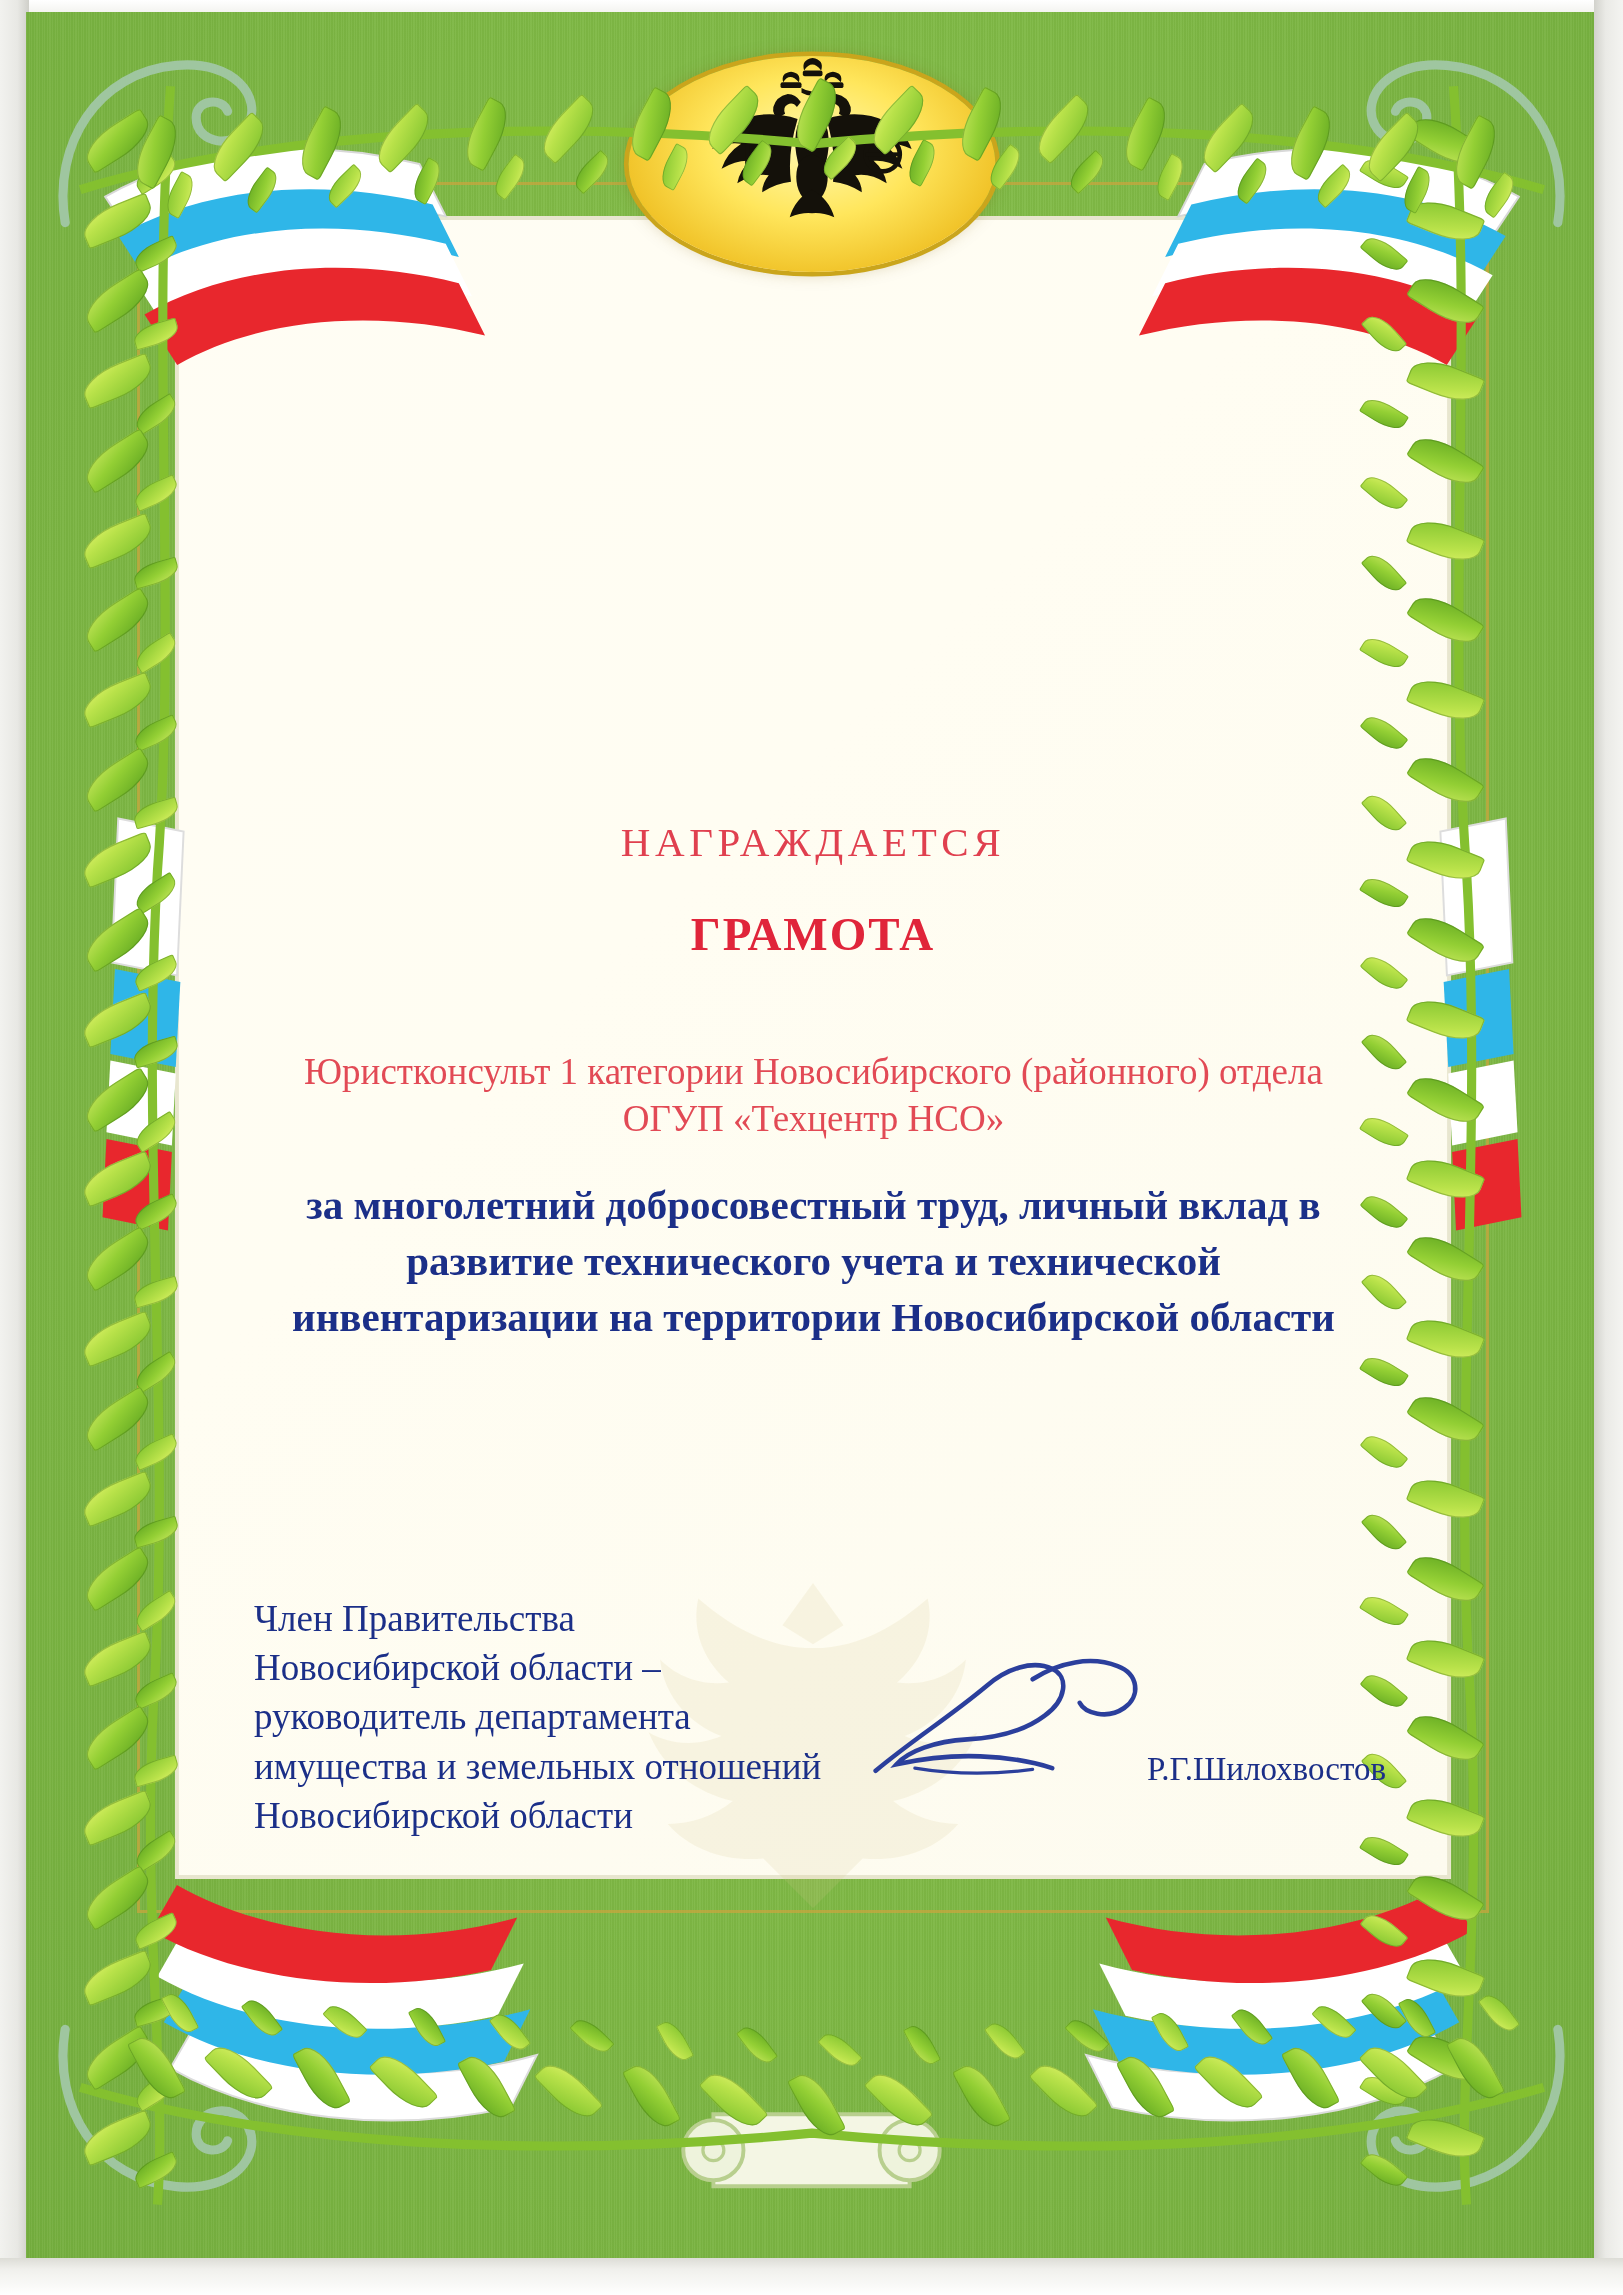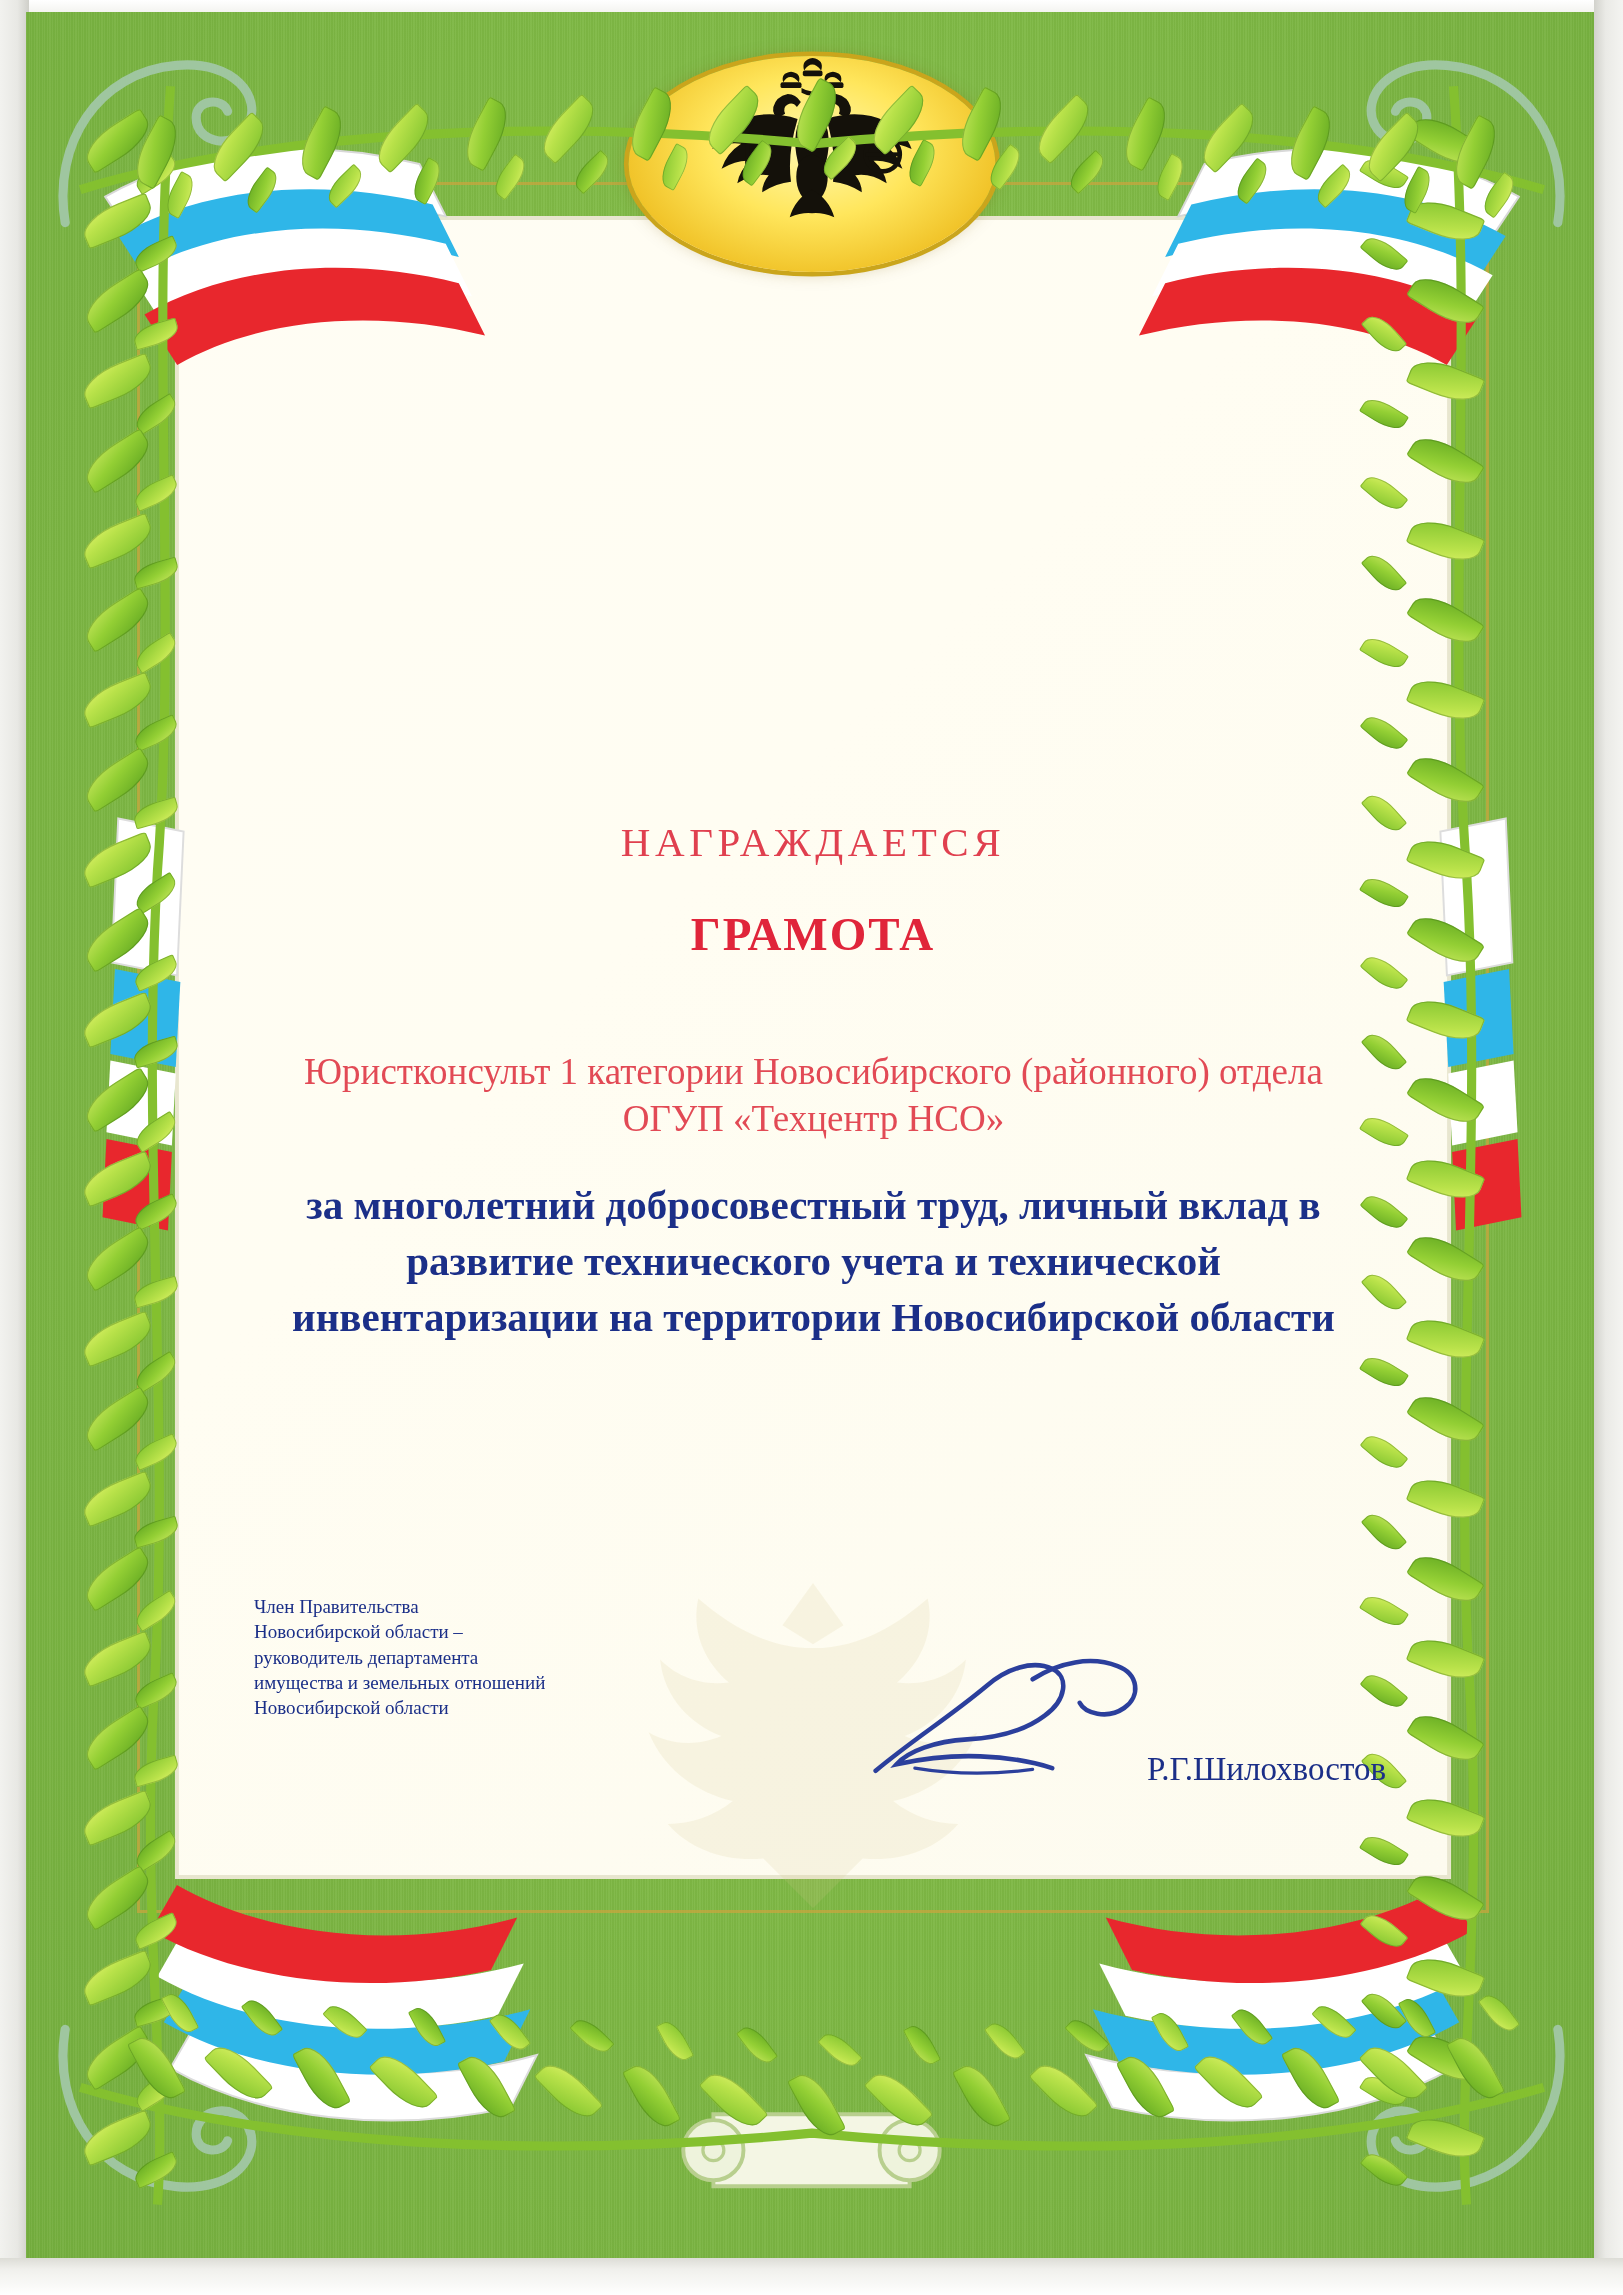--- a/index.html
+++ b/index.html
@@ -202,21 +202,21 @@
     text-align: center;
     color: #1b2f88;
     font-size: 41px;
     line-height: 1.36;
     font-weight: bold;
   }
   .signatory-block {
     position: absolute;
     left: 79px; top: 1378px; width: 589px;
     color: #1b2f88;
-    font-size: 19px;
+    font-size: 37px;
     line-height: 1.33;
   }
   .signatory-name {
     position: absolute;
     right: 65px; top: 1535px;
     color: #1b2f88;
     font-size: 33px;
     text-align: center;
   }
   .signature {

